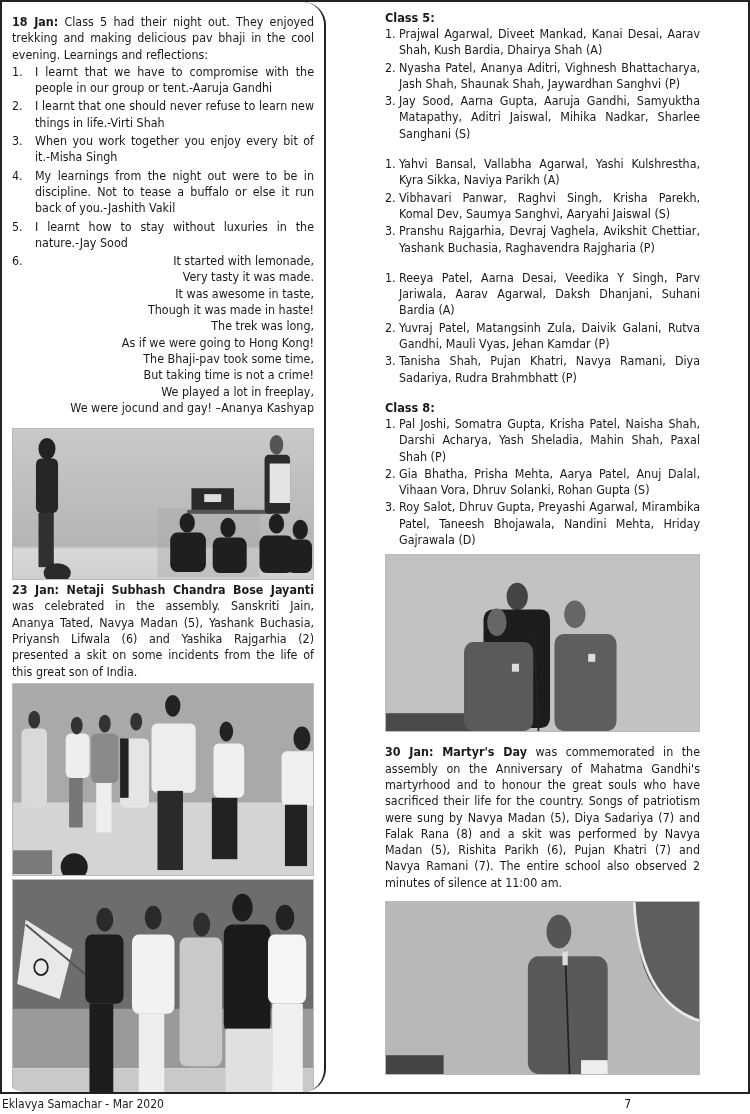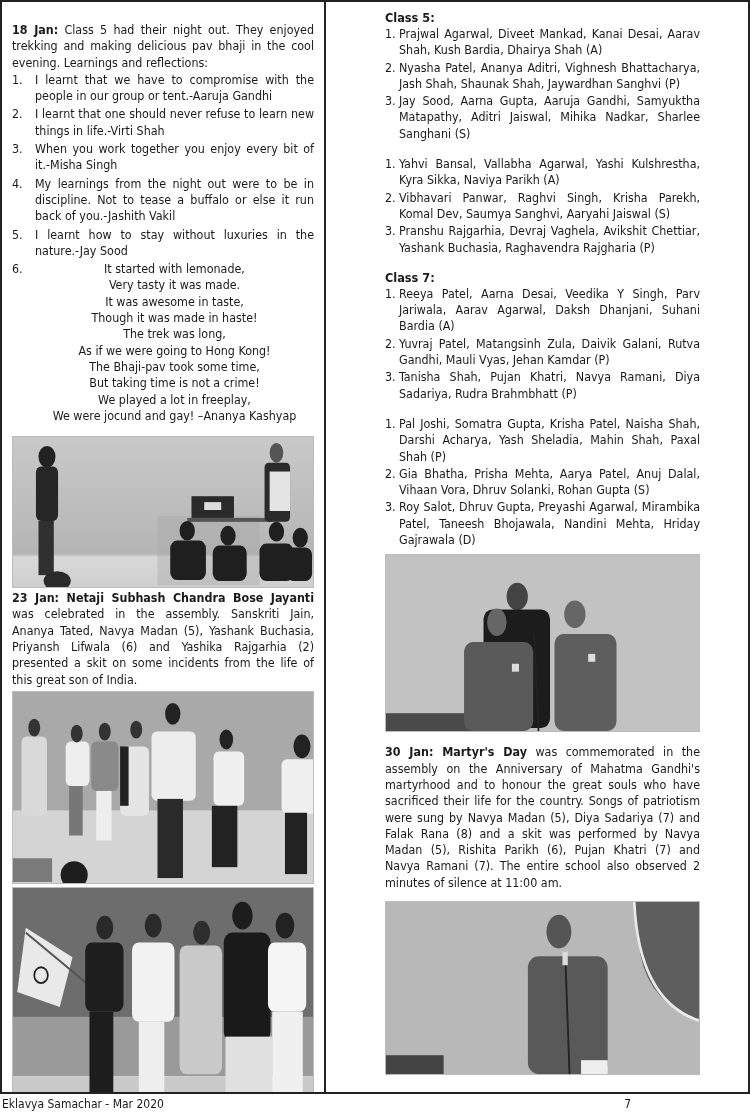--- a/index.html
+++ b/index.html
@@ -1,29 +1,29 @@
 <!DOCTYPE html>
 <html><head>
 <meta charset="utf-8">
 <style>
   * { box-sizing: border-box; margin: 0; padding: 0; }
   html, body { width: 750px; height: 1114px; background: #ffffff; overflow: hidden; }
   body { font-family: "DejaVu Sans Condensed", "DejaVu Sans", sans-serif; color: #1a1a1a; position: relative; }
   .page { position: absolute; left: 0; top: 0; width: 750px; height: 1094px;
           border: 2px solid #222; border-top-width: 2px; }
   .col { position: absolute; top: 0; bottom: 0; overflow: hidden; }
-  .col-left { left: 0; width: 324px; border-right: 2px solid #222; padding: 20px 10px 0 10px; }
+  .col-left { left: 0; width: 324px; border-right: 2px solid #222; padding: 12px 10px 0 10px; border-radius: 23px; }
   .col-right { left: 373px; width: 337px; padding: 8px 12px 4px 10px; }
   p, li, .txt { font-size: 12.4px; line-height: 16.3px; text-align: justify; }
   b { font-weight: bold; }
   ol.numbered { list-style: none; margin-top: 0; }
   ol.numbered li { display: flex; margin-bottom: 2px; text-align: justify; }
   ol.numbered li .num { flex: 0 0 23px; }
   ol.numbered li .body { flex: 1; }
-  .poem { display: block; white-space: pre-line; text-align: center; }
+  .poem { display: block; white-space: pre-line; text-align: right; }
   .photo { position: relative; width: 100%; border: 1px solid #bbb; overflow: hidden; }
   .photo svg { display: block; width: 100%; height: 100%; }
   .class-head { font-weight: bold; font-size: 12.6px; line-height: 16px; margin-top: 0; }
   .class-block { margin-bottom: 14px; }
   .class-block ol.numbered li .num { flex: 0 0 14px; }
   .class-block ol.numbered li { margin-bottom: 1px; }
   .footer { position: absolute; top: 1097px; left: 0; width: 637px; height: 17px; }
   .footer .pub { position: absolute; left: 2px; top: 0; font-size: 12px; }
   .footer .pg { position: absolute; right: 6px; top: 0; font-size: 12px; }
 </style>
@@ -214,38 +214,38 @@
             <span class="body">Vibhavari Panwar, Raghvi Singh, Krisha Parekh, Komal Dev, Saumya Sanghvi, Aaryahi Jaiswal (S)</span>
           </li>
         <li>
             <span class="num">3.</span>
             <span class="body">Pranshu Rajgarhia, Devraj Vaghela, Avikshit Chettiar, Yashank Buchasia, Raghavendra Rajgharia (P)</span>
           </li>
       </ol>
     </div>
 
     <div class="class-block">
-      <div class="class-head">Class 7:</div>
       <ol class="numbered">
         <li>
             <span class="num">1.</span>
             <span class="body">Reeya Patel, Aarna Desai, Veedika Y Singh, Parv Jariwala, Aarav Agarwal, Daksh Dhanjani, Suhani Bardia (A)</span>
           </li>
         <li>
             <span class="num">2.</span>
             <span class="body">Yuvraj Patel, Matangsinh Zula, Daivik Galani, Rutva Gandhi, Mauli Vyas, Jehan Kamdar (P)</span>
           </li>
         <li>
             <span class="num">3.</span>
             <span class="body">Tanisha Shah, Pujan Khatri, Navya Ramani, Diya Sadariya, Rudra Brahmbhatt (P)</span>
           </li>
       </ol>
     </div>
 
     <div class="class-block" style="margin-bottom:6px;">
+      <div class="class-head">Class 8:</div>
       <ol class="numbered">
         <li>
             <span class="num">1.</span>
             <span class="body">Pal Joshi, Somatra Gupta, Krisha Patel, Naisha Shah, Darshi Acharya, Yash Sheladia, Mahin Shah, Paxal Shah (P)</span>
           </li>
         <li>
             <span class="num">2.</span>
             <span class="body">Gia Bhatha, Prisha Mehta, Aarya Patel, Anuj Dalal, Vihaan Vora, Dhruv Solanki, Rohan Gupta (S)</span>
           </li>
         <li>

